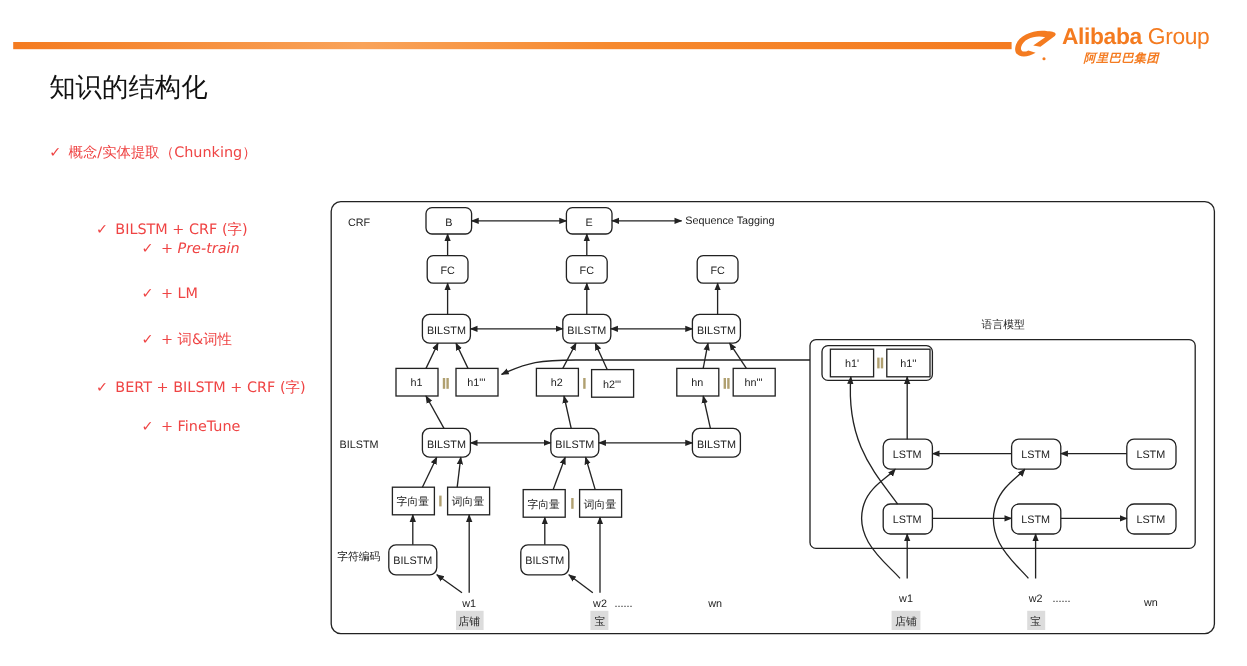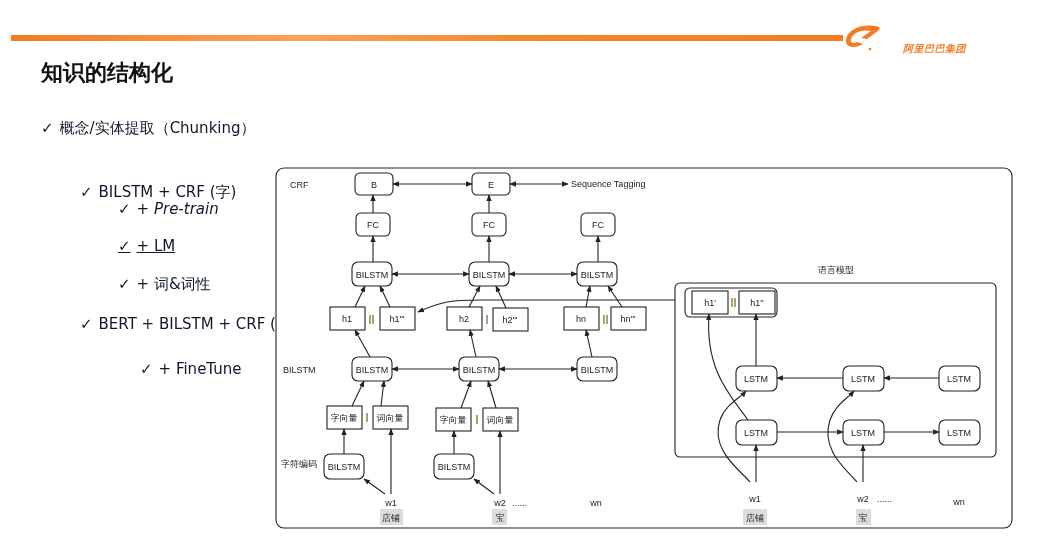--- a/index.html
+++ b/index.html
@@ -6,48 +6,49 @@
   body { width:1039px; height:555px; position:relative; overflow:hidden;
          font-family:"DejaVu Sans","Liberation Sans",sans-serif; color:#111; }
   .topbar { position:absolute; left:11px; top:35px; width:832px; height:6px;
             background:linear-gradient(90deg,#f47b20 0%,#f9a35a 35%,#f6892e 60%,#f47b20 100%); }
   .logo { position:absolute; left:843px; top:20px; width:170px; height:34px; }
   .logo .swoosh { position:absolute; left:0; top:2px; width:44px; height:30px; }
   .logo .brand { position:absolute; left:42px; top:1px; font-family:"Liberation Sans",sans-serif;
                  font-size:19px; font-weight:bold; color:#f47b20; letter-spacing:-0.3px; }
   .logo .group { font-weight:normal; }
   .logo .cn { position:absolute; left:60px; top:22px; font-size:10px; font-weight:bold; color:#f47b20; letter-spacing:0.5px;font-style:italic; }
-  .page-title { position:absolute; left:41px; top:58px; font-size:22px; font-weight:bold; color:#111; }
-  .bullet { position:absolute; font-size:15px; color:#0f172a; white-space:nowrap; }
+  .page-title { position:absolute; left:41px; top:58px; font-size:22px; font-weight:normal; color:#111; }
+  .bullet { position:absolute; font-size:12px; color:#ef4444; white-space:nowrap; }
   .b1 { left:41px; top:119px; }
   .b2 { left:80px; top:161px;margin-top:22px; }
   .b3 { left:118px; top:200px;font-style:italic; }
-  .b4 { left:118px; top:237px;text-decoration:underline; }
+  .b4 { left:118px; top:237px; }
   .b5 { left:118px; top:275px;text-align:center; }
   .b6 { left:80px; top:315px; }
-  .b7 { left:118px; top:360px;margin-left:22px; }
+  .b7 { left:118px; top:348px; }
   .check { margin-right:6px; }
   svg.diagram { position:absolute; left:0; top:0; }
   .box { fill:#fff; stroke:#222; stroke-width:1.1; }
   .lbl { font-family:"Liberation Sans",sans-serif; font-size:9px; fill:#222; }
   .lbl-cn { font-family:"DejaVu Sans",sans-serif; font-size:9px; fill:#222; }
   .line { stroke:#222; stroke-width:1.1; fill:none; }
   .bar { fill:#b0a070; }
   .wordbg { fill:#dcdcdc; }
 </style>
 </head>
 <body>
 
 <div class="topbar"></div>
 
 <div class="logo">
   <svg class="swoosh" viewBox="0 0 44 30">
     <path d="M30 4 C18 2 4 8 3 18 C2 26 12 27 20 22 L14 20 C10 22 7 21 8 17 C10 10 20 7 28 9 L18 16 L24 17 L36 8 C38 6 36 4 30 4 Z" fill="#f47b20"></path>
     <circle cx="27" cy="27" r="1.3" fill="#f47b20"></circle>
   </svg>
+  <span class="brand"><span>Alibaba</span> <span class="group">Group</span></span>
   <span class="cn">阿里巴巴集团</span>
 </div>
 
 <div class="page-title">知识的结构化</div>
 
 <div class="bullet b1"><span class="check">✓</span><span>概念/实体提取（Chunking）</span></div>
 <div class="bullet b2"><span class="check">✓</span><span>BILSTM + CRF (字)</span></div>
 <div class="bullet b3"><span class="check">✓</span><span>+ Pre-train</span></div>
 <div class="bullet b4"><span class="check">✓</span><span>+ LM</span></div>
 <div class="bullet b5"><span class="check">✓</span><span>+ 词&amp;词性</span></div>

